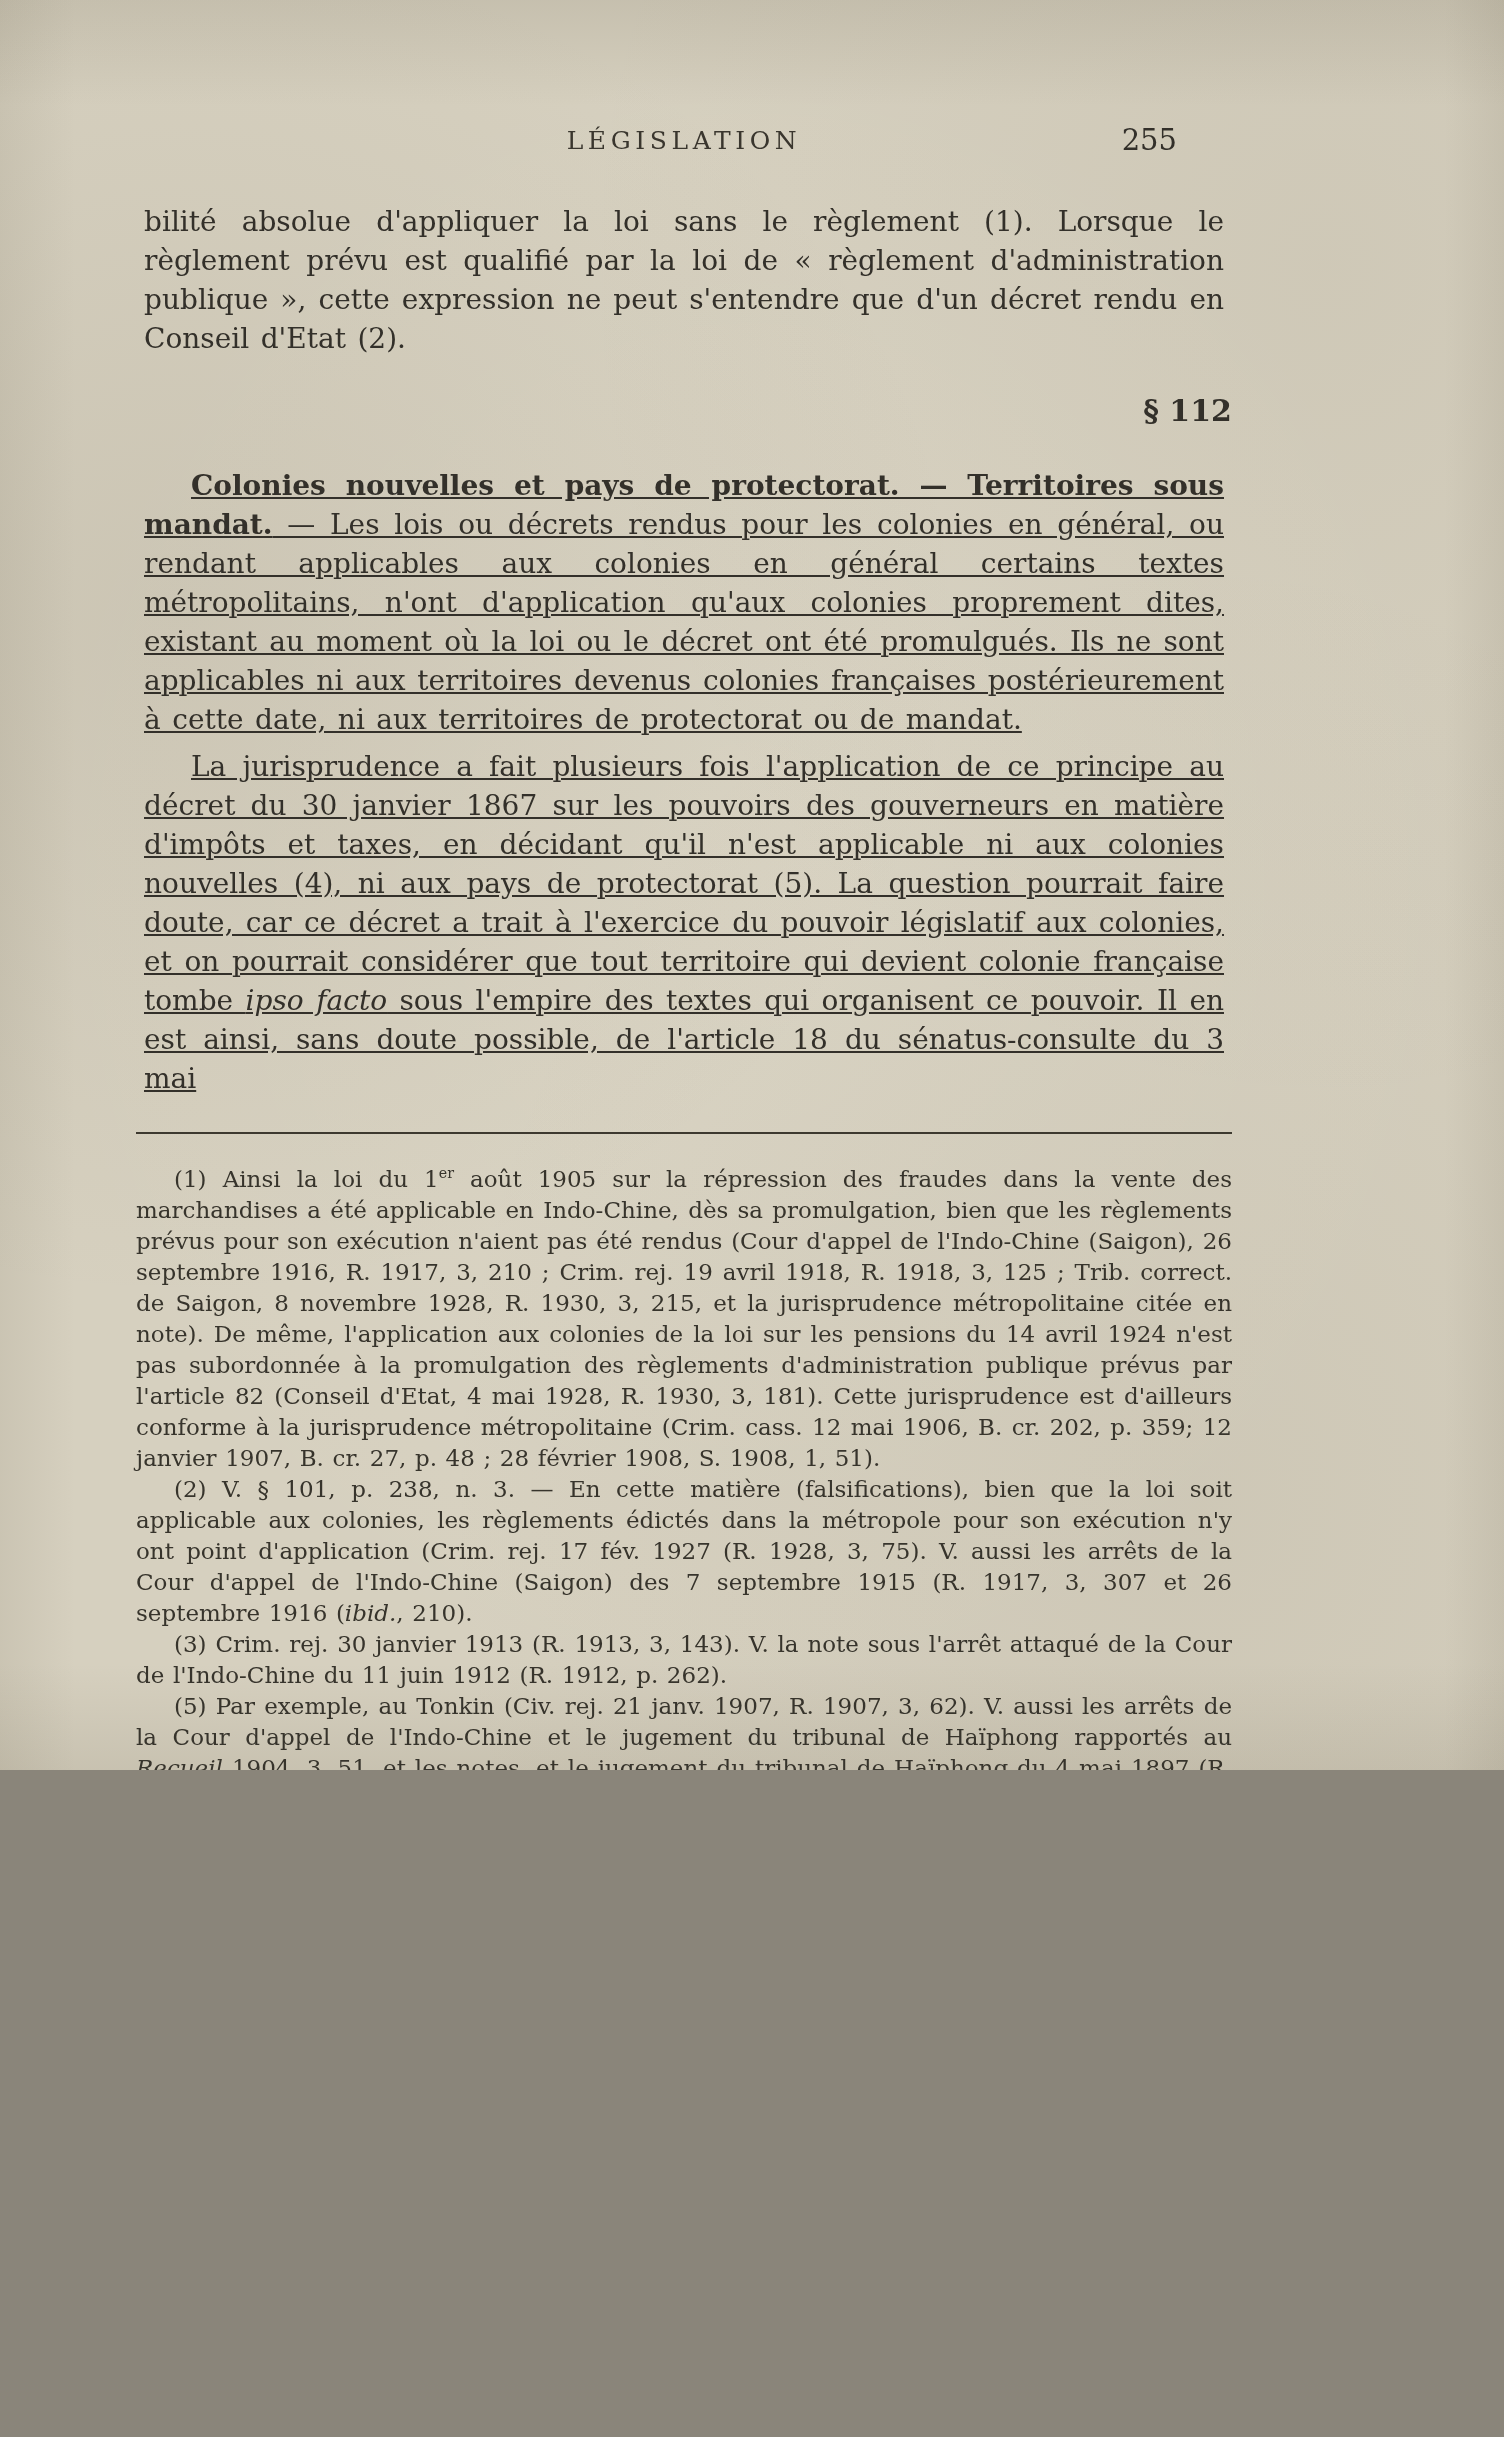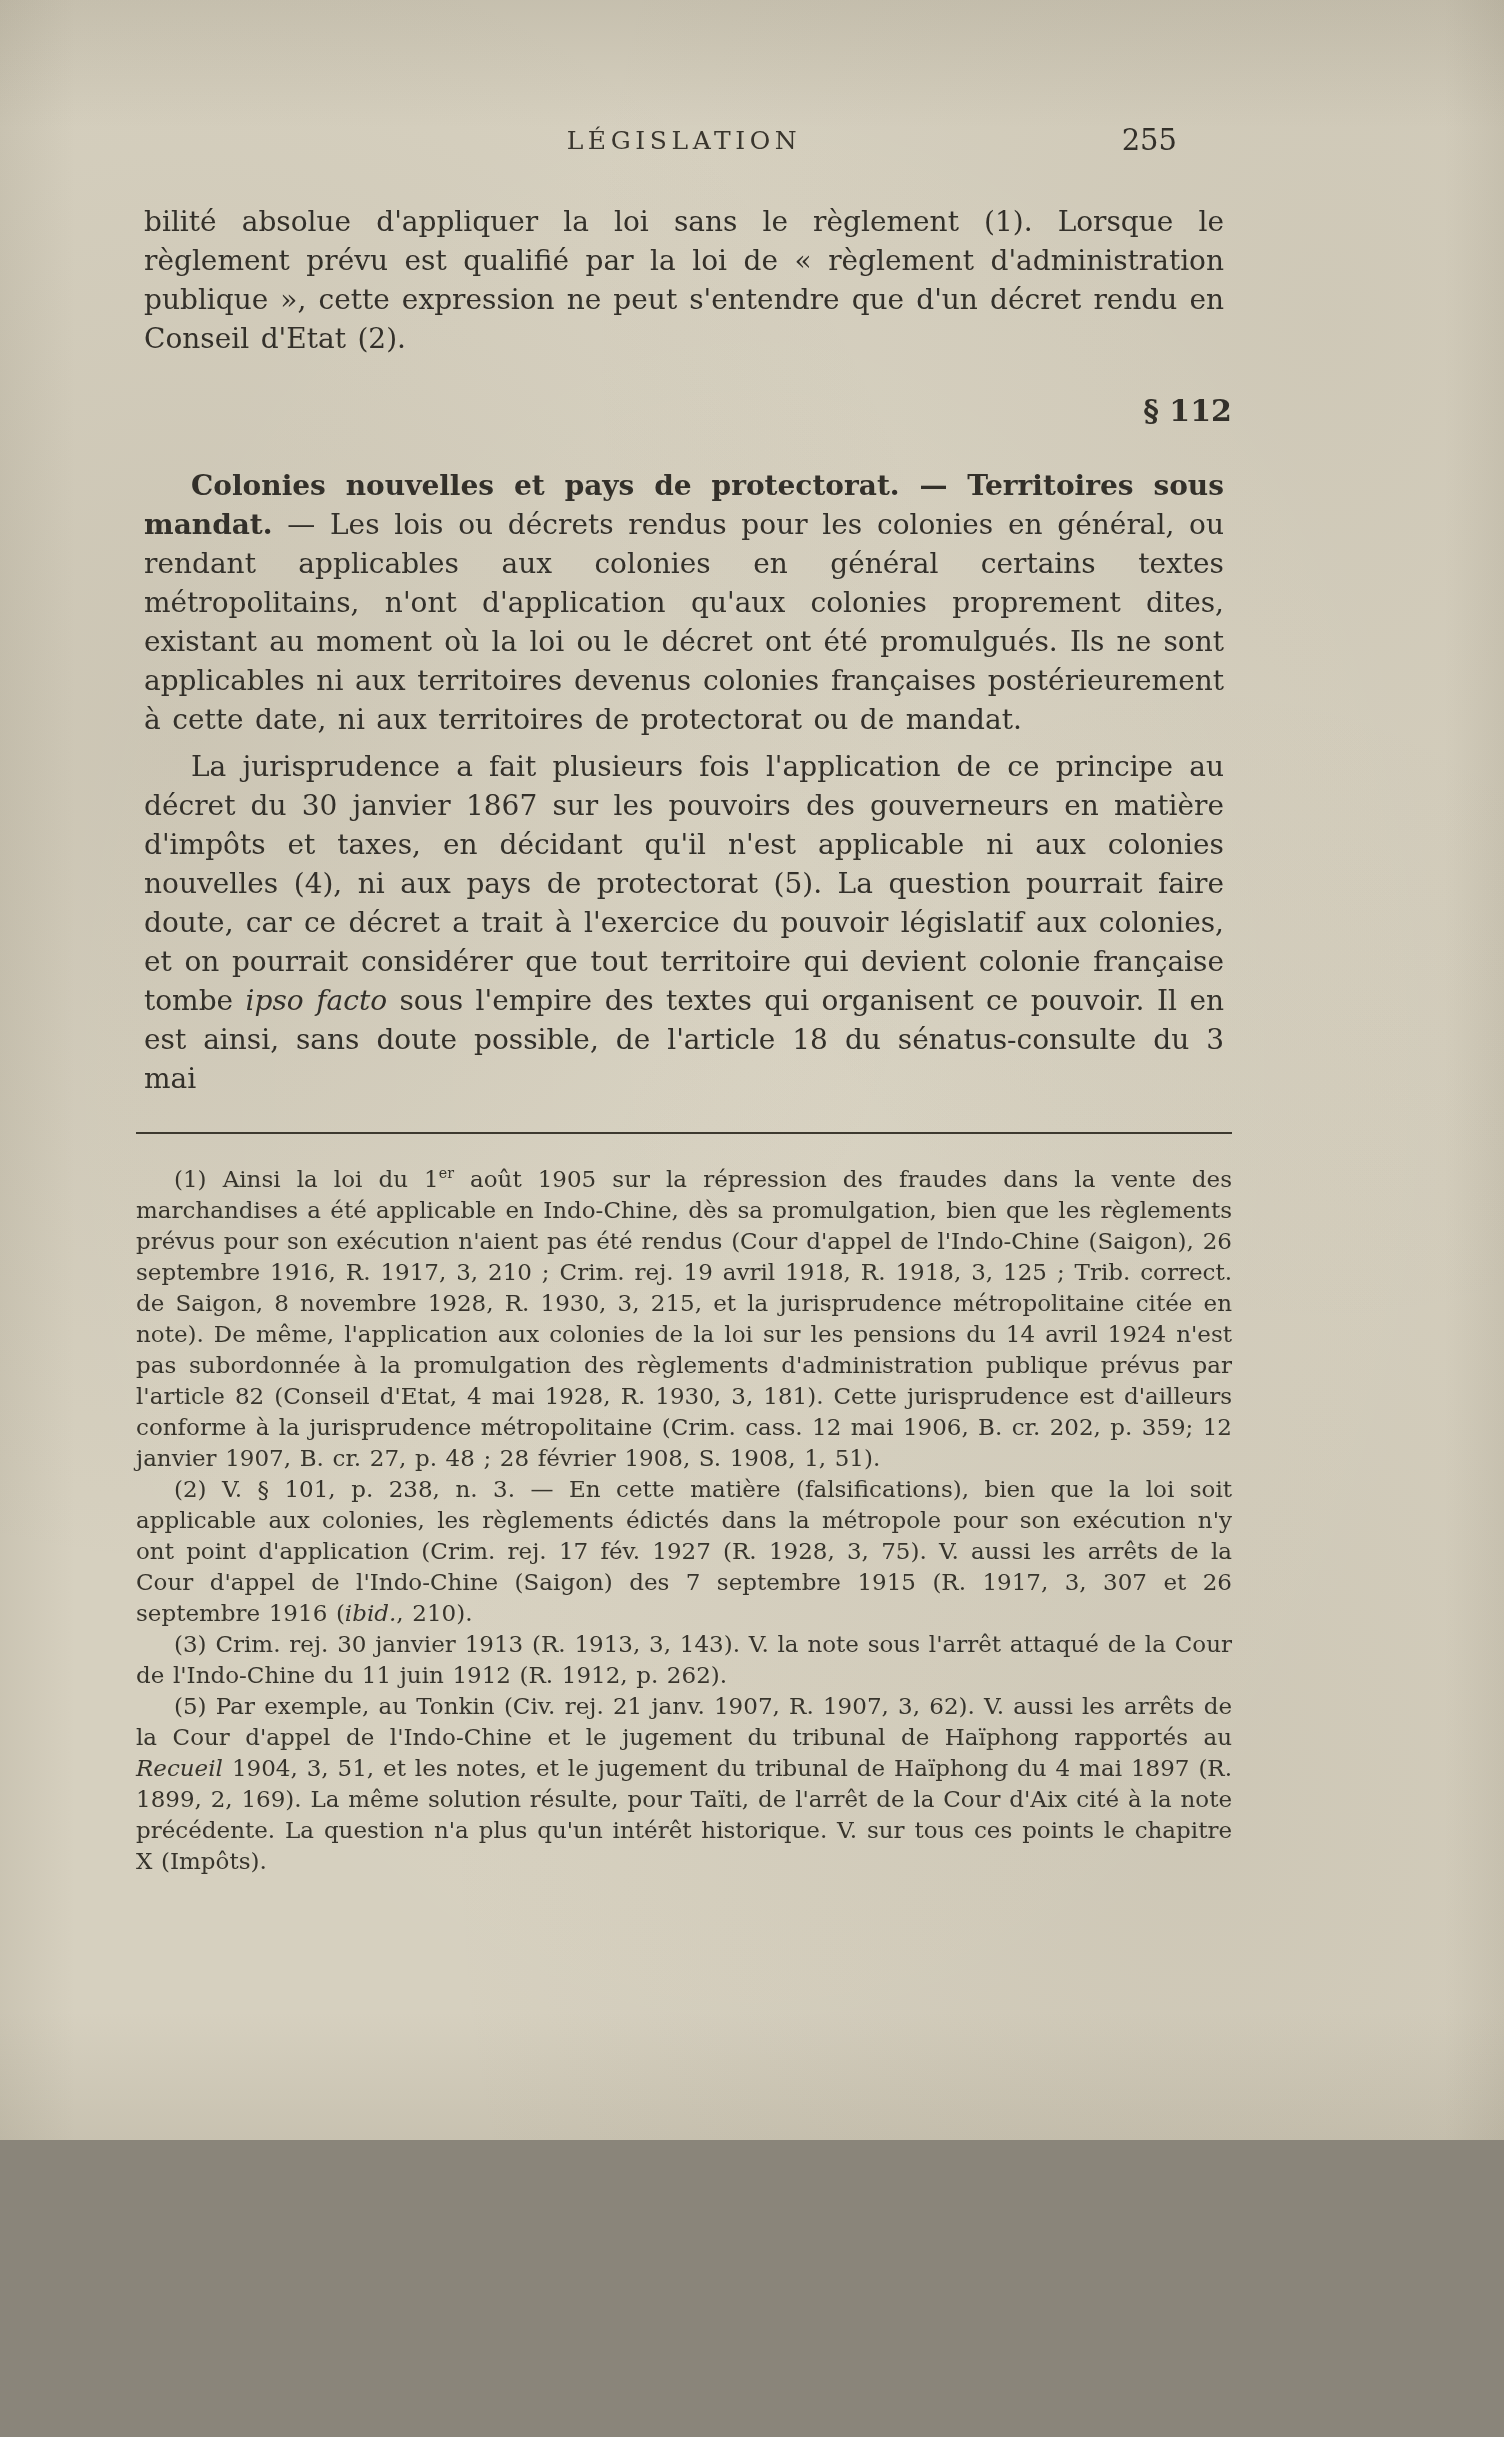--- a/index.html
+++ b/index.html
@@ -3,21 +3,21 @@
 <meta charset="utf-8">
 <style>
   html, body {
     margin: 0;
     padding: 0;
     background: #8a857a;
   }
   .page {
     position: relative;
     width: 1505px;
-    height: 2140px;
+    height: 1770px;
     margin: 0 auto;
     background-color: #d6d0bf;
     background-image:
       radial-gradient(ellipse at 12% 35%, rgba(110,100,80,0.10), transparent 42%),
       radial-gradient(ellipse at 88% 15%, rgba(110,100,80,0.07), transparent 40%),
       radial-gradient(ellipse at 80% 85%, rgba(110,100,80,0.08), transparent 45%),
       radial-gradient(ellipse at 50% 50%, rgba(255,252,240,0.10), transparent 70%),
       linear-gradient(180deg, rgba(100,92,72,0.14) 0%, rgba(0,0,0,0) 6%, rgba(0,0,0,0) 94%, rgba(100,92,72,0.12) 100%),
       linear-gradient(90deg, rgba(100,92,72,0.10) 0%, rgba(0,0,0,0) 5%, rgba(0,0,0,0) 96%, rgba(100,92,72,0.10) 100%);
     font-family: "DejaVu Serif", "Liberation Serif", serif;
@@ -52,21 +52,21 @@
     color: #33302a;
   }
   .body-para {
     font-size: 28px;
     line-height: 39px;
     text-align: justify;
     margin: 8px;
     word-spacing: 2.6px;
     color: #33302a;
   }
-  .body-para.indent { text-indent: 47px; }
+  .body-para.indent { text-indent: 47px; text-decoration: underline; }
   .section-heading {
     text-align: right;
     font-size: 30px;
     font-weight: bold;
     margin: 35px 0 38px 0;
     color: #33302a;
   }
   .seg-bold { font-weight: bold; }
   .seg-italic { font-style: italic; }
   .seg-sup { vertical-align: super; font-size: 0.62em; line-height: 0; }

